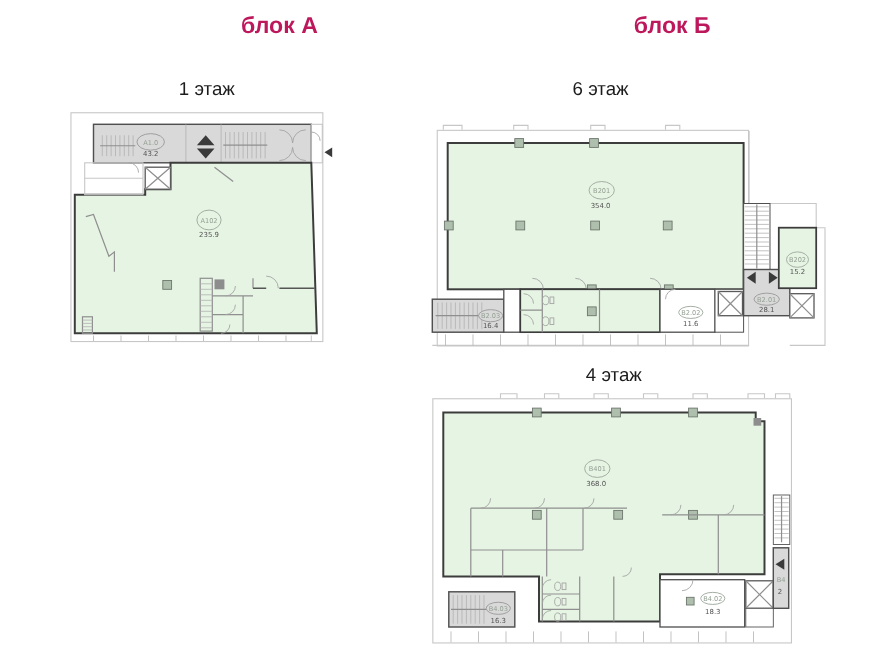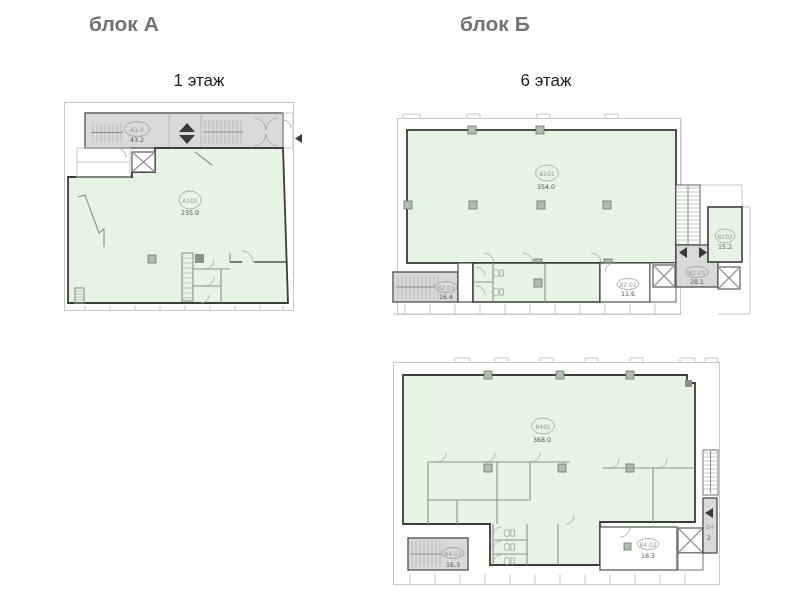--- a/index.html
+++ b/index.html
@@ -1,19 +1,19 @@
 <!DOCTYPE html>
 <html style="--c-green: #e6f4e3; --c-gray: #d9d9d9; --c-wall: #3c3c3c; --c-light: #c7c7c7; --c-label: #94a094; --c-area: #555555;"><head>
 <meta charset="utf-8">
 <style>
   html,body{margin:0;padding:0;background:#fff;}
   #stage{position:relative;width:800px;height:600px;background:#fff;overflow:hidden;
          font-family:"Liberation Sans",sans-serif;}
-  .block-title{position:absolute;width:200px;text-align:left;
-               font:bold 21px "Liberation Sans",sans-serif;color:#737373;}
+  .block-title{position:absolute;width:200px;text-align:right;
+               font:bold 21px "Liberation Sans",sans-serif;color:#be185d;}
   .floor-title{position:absolute;width:200px;text-align:center;
                font:17px "Liberation Sans",sans-serif;color:#1c1c1c;}
   svg{position:absolute;overflow:visible;}
   .room-green{fill:var(--c-green,#e6f4e3);stroke:var(--c-wall,#3c3c3c);stroke-width:1.8;}
   .zone-gray{fill:var(--c-gray,#d9d9d9);stroke:#4f4f4f;stroke-width:1.3;}
   .white-room{fill:#ffffff;stroke:#4f4f4f;stroke-width:1.2;}
   .outline{fill:none;stroke:var(--c-light,#c7c7c7);stroke-width:1;}
   .wall-thin{fill:none;stroke:#8f8f8f;stroke-width:1.1;}
   .wall-med{fill:none;stroke:#555;stroke-width:1.4;}
   .hatch{fill:none;stroke:#b0b0b0;stroke-width:0.7;}
@@ -26,23 +26,24 @@
   .lbl-el-gray{fill:var(--c-gray,#d9d9d9);stroke:#9e9e9e;stroke-width:0.9;}
   text.lbl{font:6px "DejaVu Sans",sans-serif;fill:var(--c-label,#94a094);text-anchor:middle;}
   text.area{font:6.3px "DejaVu Sans",sans-serif;fill:var(--c-area,#555);text-anchor:middle;}
 </style>
 </head>
 <body>
 
 <div id="stage">
 
   <div class="block-title" style="left:89px;top:12px">блок А</div>
-  <div class="block-title" style="left:460px;top:12px">блок Б</div>
-  <div class="floor-title" style="left:99px;top:71px">1 этаж</div>
+  <div class="block-title" style="left:446px;top:12px">блок Б</div>
+  <div class="floor-title" style="left:88px;top:71px">1 этаж</div>
   <div class="floor-title" style="left:446px;top:71px">6 этаж</div>
+  <div class="floor-title" style="left:458px;top:331px">4 этаж</div>
 
   <svg style="left:55px;top:96px" width="248" height="222" viewBox="0 0 248 222">
 
     <rect x="9.5" y="6.5" width="229" height="208" class="outline"></rect>
     <path class="hatch" d="M30,209V214M55,209V214M80,209V214M105,209V214M130,209V214M155,209V214M180,209V214M205,209V214M228,209V214"></path>
 
     <g>
       <rect x="30" y="17" width="198" height="35" class="zone-gray"></rect>
       <path class="hatch" d="M38,27V46M42,27V46M46,27V46M50,27V46M54,27V46M58,27V46M62,27V46M66,27V46"></path>
       <path class="wall-thin" d="M36,36.5H68"></path>

